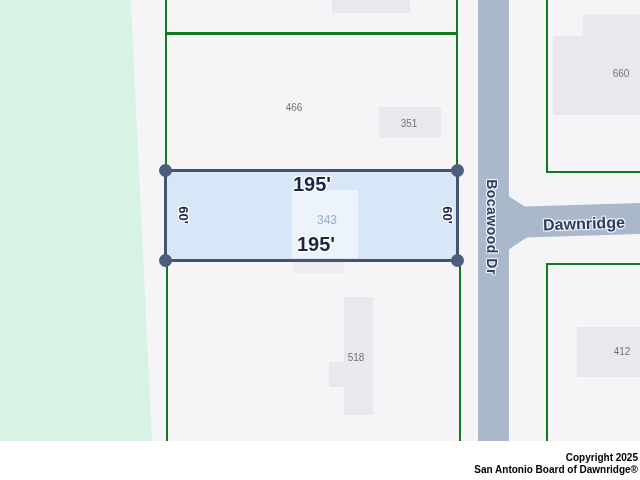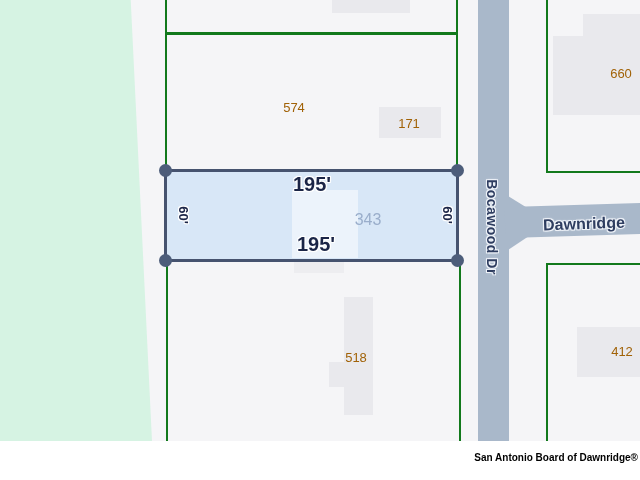--- a/index.html
+++ b/index.html
@@ -45,31 +45,30 @@
   }
   .dot {
     position: absolute;
     width: 13px; height: 13px;
     border-radius: 50%;
     background: #4d5d7a;
   }
   .lotnum {
     position: absolute;
     transform: translate(-50%,-50%);
-    color: #a16207;
-    font-size: 13px;
+    color: #737373;
+    font-size: 10px;
     white-space: nowrap;
   }
   .subjnum {
     position: absolute;
     transform: translate(-50%,-50%);
     color: #9aaecb;
-    font-size: 16px;
+    font-size: 12px;
     white-space: nowrap;
-    margin-left: 41px;
   }
   .halo {
     text-shadow: -1px -1px 0 #fff, 1px -1px 0 #fff, -1px 1px 0 #fff,
                   1px 1px 0 #fff, 0 0 3px #fff;
   }
   .dim {
     position: absolute;
     transform: translate(-50%,-50%);
     color: #1b2547;
     font-weight: bold;
@@ -141,34 +140,35 @@
 
     <div class="subject-lot">
       <div class="subject-fp"></div>
     </div>
 
     <div class="dot" style="left:159px;top:164px;"></div>
     <div class="dot" style="left:451px;top:164px;"></div>
     <div class="dot" style="left:159px;top:254px;"></div>
     <div class="dot" style="left:451px;top:254px;"></div>
 
-    <div class="lotnum" style="left:294px;top:107px;">574</div>
-    <div class="lotnum" style="left:409px;top:123px;">171</div>
+    <div class="lotnum" style="left:294px;top:107px;">466</div>
+    <div class="lotnum" style="left:409px;top:123px;">351</div>
     <div class="lotnum" style="left:356px;top:357px;">518</div>
     <div class="lotnum" style="left:621px;top:73px;">660</div>
     <div class="lotnum" style="left:622px;top:351px;">412</div>
 
     <div class="subjnum" style="left:327px;top:220px;">343</div>
     <div class="dim halo" style="left:312px;top:184px;">195'</div>
     <div class="dim halo" style="left:316px;top:244px;">195'</div>
     <div class="dim rot halo" style="left:183px;top:215px;">60'</div>
     <div class="dim rot halo" style="left:447px;top:215px;">60'</div>
 
     <div class="street-name vert" style="left:492px;top:227px;">Bocawood Dr</div>
     <div class="street-name horiz" style="left:584px;top:224px;">Dawnridge</div>
 
   </div>
 
   <div class="copyright">
+    <div>Copyright 2025</div>
     <div>San Antonio Board of Dawnridge®</div>
   </div>
 
 </div>
 
 </body></html>

